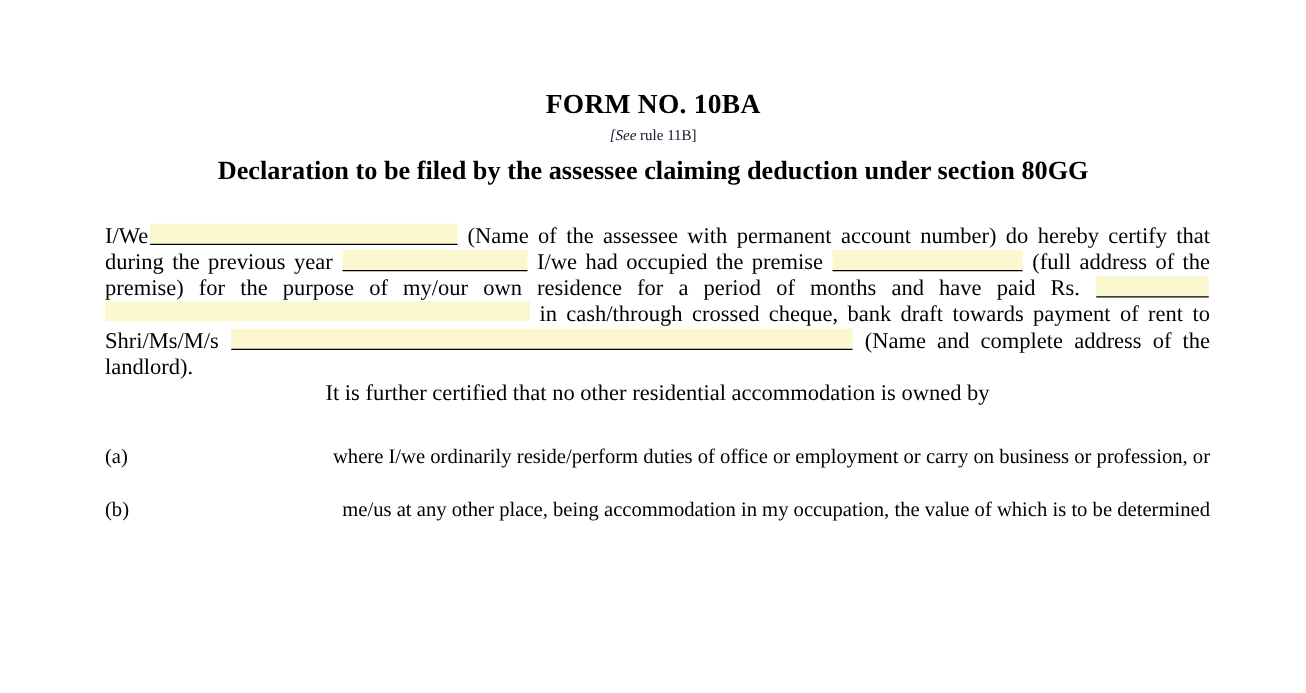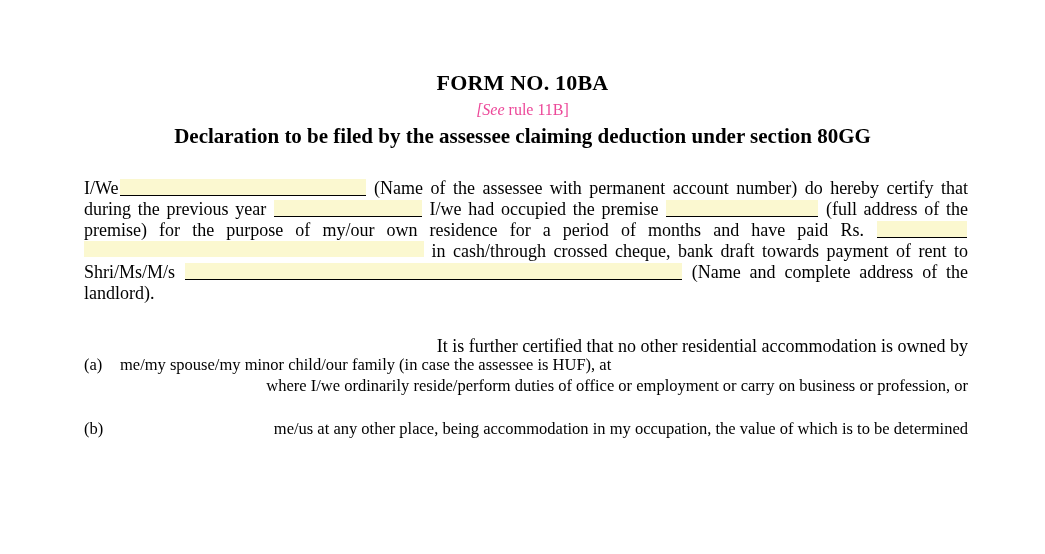--- a/index.html
+++ b/index.html
@@ -31,22 +31,22 @@
     right: 0;
     top: 70px;
     letter-spacing: 0.2px;
   }
   .rule-line {
     position: absolute;
     left: 0;
     right: 0;
     top: 101px;
     text-align: center;
-    font-size: 16px;
-    color: #ec4899;
+    font-size: 12px;
+    color: #0f172a;
   }
   .rule-line .ital {
     font-style: italic;
   }
   .subtitle {
     position: absolute;
     left: 0;
     right: 0;
     top: 124px;
     text-align: center;
@@ -60,22 +60,21 @@
     width: 884px;
     font-size: 18px;
     line-height: 21px;
   }
   .para {
     margin: 0;
     text-align: justify;
     text-justify: inter-word;
   }
   .para.last-line {
-    text-align: right;
-    margin-top: 32px;
+    text-align: center;
   }
   
   .blank {
     display: inline-block;
     background: #fbf8d0;
     border-bottom: 1px solid #000;
     vertical-align: baseline;
     height: 16px;
     margin: 0 1px -2px 1px;
   }
@@ -141,21 +140,20 @@
 
   <div class="body-block">
     <p class="para"><span>I/We</span><span class="blank b-name"></span> <span>(Name of the assessee with permanent account number) do hereby certify that during the previous year</span> <span class="blank b-year"></span> <span>I/we had occupied the premise</span> <span class="blank b-premise"></span> <span>(full address of the premise) for the purpose of my/our own residence for a period of</span> <span>months and have paid Rs.</span> <span class="blank b-rs"></span><span class="hl gap-line" style="width:340px"></span> <span>in cash/through crossed cheque, bank draft towards payment of rent to Shri/Ms/M/s</span> <span class="blank b-landlord"></span> <span>(Name and complete address of the landlord).</span></p>
     <p class="para last-line">It is further certified that no other residential accommodation is owned by</p>
   </div>
 
   <div class="items">
 
     <div class="item item-a">
       <span class="marker">(a)</span>
-      <div class="line-1">me/my spouse/my minor child/our family (in case the assessee is HUF), at</div>
       <div class="line-2">where I/we ordinarily reside/perform duties of office or employment or carry on business or profession, or</div>
     </div>
 
     <div class="item item-b">
       <span class="marker">(b)</span>
       <div class="line-1">me/us at any other place, being accommodation in my occupation, the value of which is to be determined</div>
     </div>
 
   </div>
 

